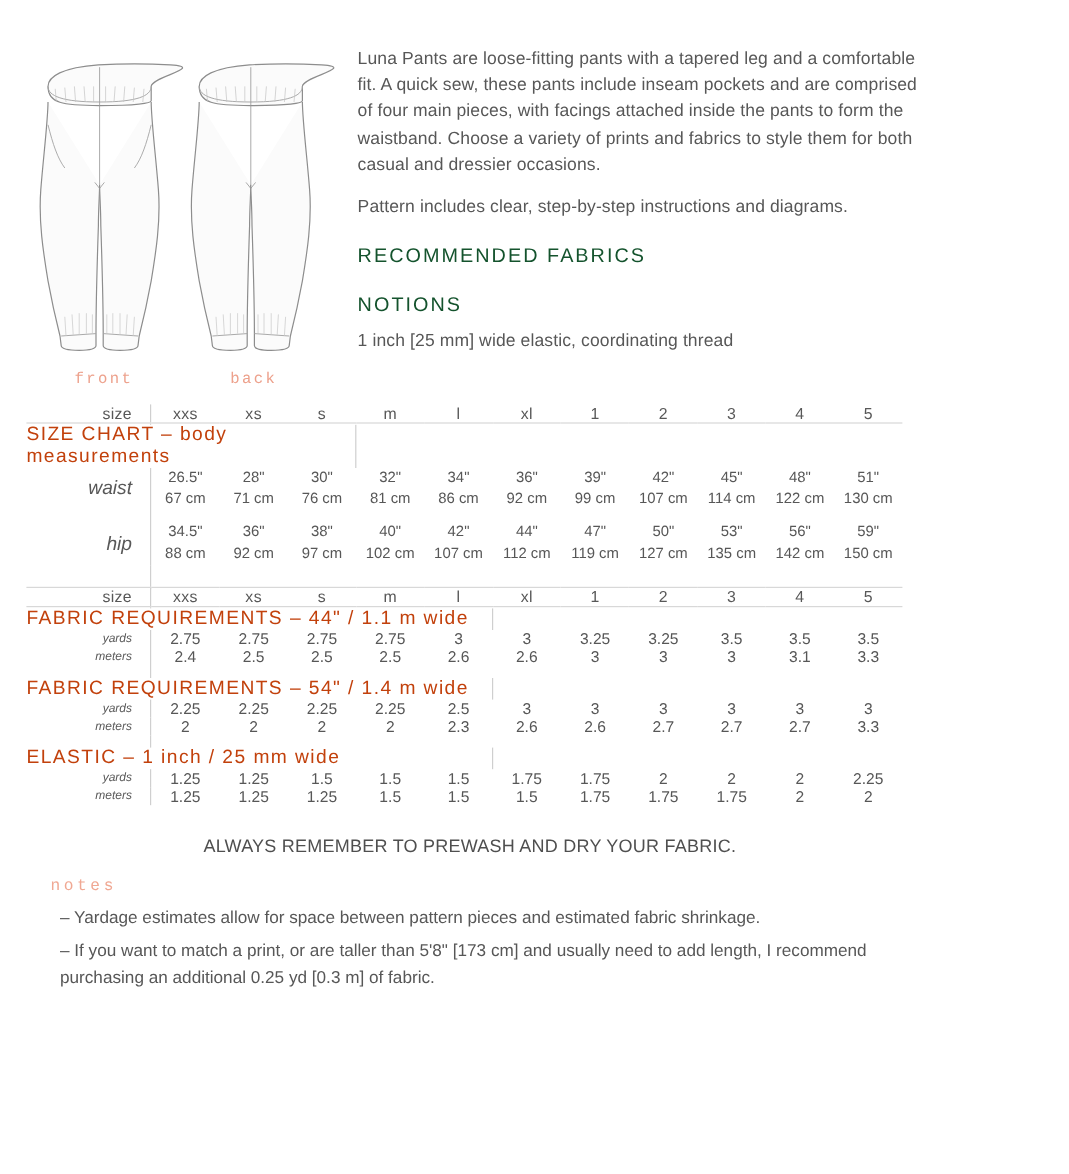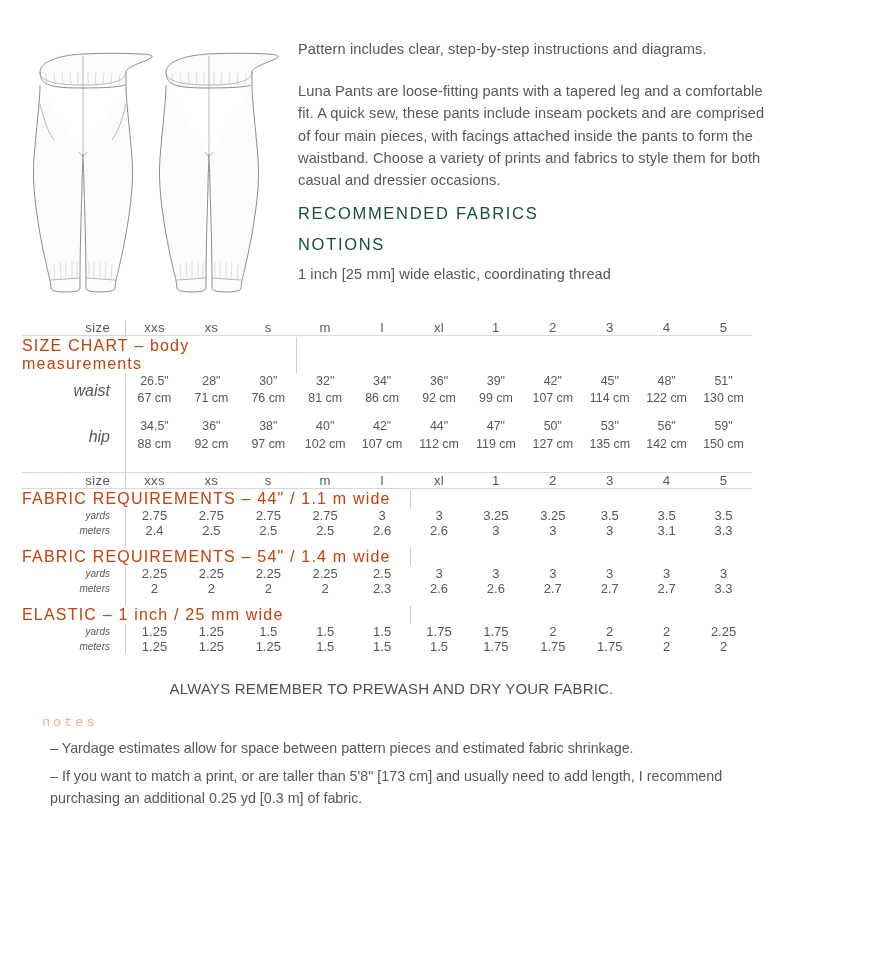--- a/index.html
+++ b/index.html
@@ -34,21 +34,21 @@
   .para {
     font-size: 14.6px; line-height: 1.52; color: #575757;
     margin: 0 0 13px 0; max-width: 470px; letter-spacing: .1px;
   }
   .para.tight { margin-bottom: 20px; }
 
   .acc-head {
     color: #14532d; font-size: 16.5px; letter-spacing: 1.7px;
     margin: 0 0 9px 0; font-weight: 400;
   }
-  .acc-head.sp2 { margin-top: 12px; }
+  .acc-head.sp2 { margin-top: 22px; }
 
   
   .tables { padding: 14px 20px 0 22px; }
 
   table.grid { width: 730px; border-collapse: collapse; table-layout: fixed; }
   table.grid td, table.grid th { padding: 0; font-weight: 400; }
 
   .col-label { width: 104px; }
   .col-data  { width: 56.9px; }
 
@@ -203,25 +203,29 @@
               <path d="M185 234 L185 250"></path>
             <path d="M220 236 L219 252"></path>
               <path d="M214 234 L213 251"></path>
               <path d="M208 233 L208 251"></path>
             <path d="M202 233 L202 250"></path>
               <path d="M197 234 L197 250"></path>
           </g>
         </g>
       </svg>
 
+      <div class="fb-labels">
+        <span class="fb-front">front</span>
+        <span class="fb-back">back</span>
+      </div>
     </div>
 
     <div class="text-col">
+      <p class="para">Luna Pants are loose-fitting pants with a tapered leg and a comfortable fit. A quick sew, these pants include inseam pockets and are comprised of four main pieces, with facings attached inside the pants to form the waistband. Choose a variety of prints and fabrics to style them for both casual and dressier occasions.</p>
       <p class="para tight">Pattern includes clear, step-by-step instructions and diagrams.</p>
-      <p class="para">Luna Pants are loose-fitting pants with a tapered leg and a comfortable fit. A quick sew, these pants include inseam pockets and are comprised of four main pieces, with facings attached inside the pants to form the waistband. Choose a variety of prints and fabrics to style them for both casual and dressier occasions.</p>
 
       <h2 class="acc-head">RECOMMENDED FABRICS</h2>
 
       <h2 class="acc-head sp2">NOTIONS</h2>
       <p class="para">1 inch [25 mm] wide elastic, coordinating thread</p>
     </div>
   </div>
 
   <div class="tables">
 

